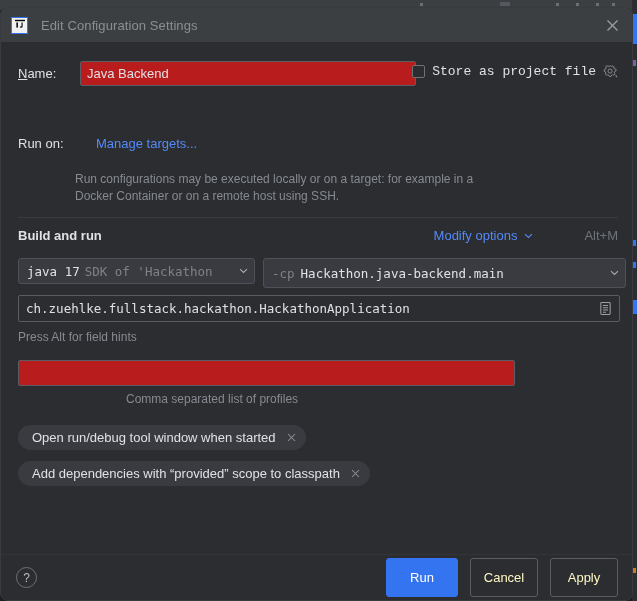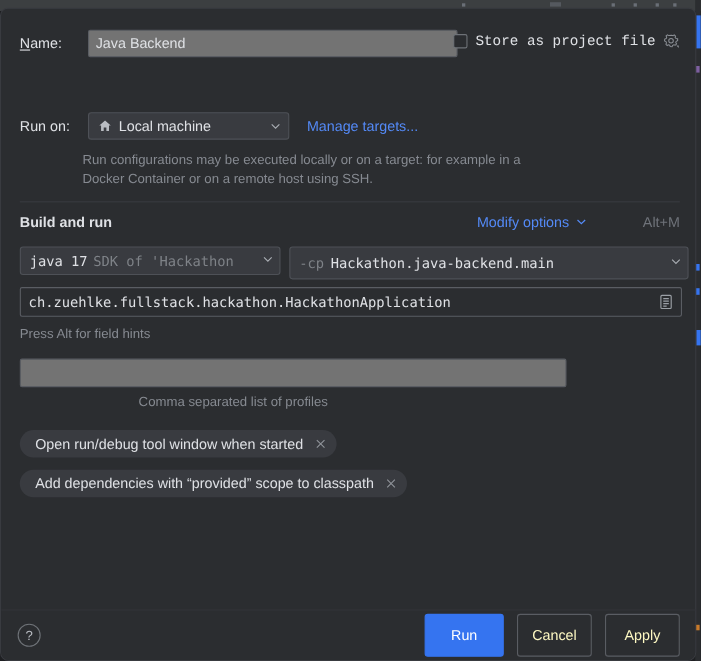--- a/index.html
+++ b/index.html
@@ -91,21 +91,21 @@
     display: flex; align-items: center;
   }
   .lbl {
     font-size: 13px;
     color: #dfe1e5;
     white-space: nowrap;
   }
   .lbl .mn { text-decoration: underline; }
   .row-name .lbl { width: 62px; }
   .txtfield {
-    background: #737373;
+    background: #b91c1c;
     border: 1px solid #5a5d63;
     border-radius: 2px;
     height: 25px;
     font-size: 13px;
     color: #dfe1e5;
     padding: 0 6px;
     font-family: "Liberation Sans", sans-serif;
     outline: none;
   }
   .txtfield::placeholder { color: #6f737a; }
@@ -322,20 +322,35 @@
   <div class="ide-blue" style="top:14px; height:30px;"></div>
   <div class="ide-dot" style="right:1px; top:60px; width:4px; height:6px; background:#7d5fa0;"></div>
   <div class="ide-dot" style="right:1px; top:240px; width:4px; height:6px; background:#3574f0;"></div>
   <div class="ide-dot" style="right:1px; top:262px; width:4px; height:6px; background:#3574f0;"></div>
   <div class="ide-blue" style="top:300px; height:14px;"></div>
   <div class="ide-dot" style="right:1px; top:568px; width:4px; height:5px; background:#c87a2a;"></div>
 </div>
 
 <div id="dialog">
 
+  <div class="titlebar">
+    <span class="ij-logo">
+      <svg width="12" height="12" viewBox="0 0 12 12">
+        <rect x="1" y="0.8" width="10" height="1.4" fill="#000"></rect>
+        <rect x="2.4" y="3.4" width="1.5" height="5.2" fill="#000"></rect>
+        <path d="M8.6 3.4 L8.6 7.4 Q8.6 8.8 7.1 8.8 Q6.1 8.8 5.6 8.1 L6.7 7.3 Q6.9 7.6 7.2 7.6 Q7.5 7.6 7.5 7.2 L7.5 3.4 Z" fill="#000"></path>
+      </svg>
+    </span>
+    <span class="titlebar-text">Edit Configuration Settings</span>
+    <span class="titlebar-close">
+      <svg width="13" height="13" viewBox="0 0 13 13">
+        <path d="M1.5 1.5 L11.5 11.5 M11.5 1.5 L1.5 11.5" stroke="#9ba0a6" stroke-width="1.25" fill="none"></path>
+      </svg>
+    </span>
+  </div>
 
   <div class="content">
 
     <div class="row-name">
       <span class="lbl"><span class="mn">N</span><span>ame:</span></span>
       <input id="name-input" class="txtfield" type="text" value="Java Backend" style="">
     </div>
 
     <div class="store-wrap">
       <span class="cbox"></span>
@@ -344,33 +359,20 @@
         <svg width="15" height="15" viewBox="0 0 16 16">
           <path d="M8 2.1 L9.5 2.6 L10.6 1.8 L11.9 3.1 L11.4 4.3 L12.4 5.4 L13.9 5.6 L13.9 7.5 L12.5 8.1 L12.1 9.4 L12.9 10.6 L11.6 11.9 L10.3 11.4 L9.1 11.9 L8.5 13.3 L6.7 13.2 L6.2 11.9 L4.9 11.4 L3.7 12.1 L2.5 10.8 L3.1 9.6 L2.6 8.3 L1.2 7.7 L1.4 5.9 L2.8 5.4 L3.3 4.1 L2.7 2.9 L4.1 1.8 L5.3 2.5 Z" fill="none" stroke="#8a8e94" stroke-width="1"></path>
           <circle cx="7.5" cy="7.5" r="2.2" fill="none" stroke="#8a8e94" stroke-width="1"></circle>
           <path d="M12.6 12.2 L15 14.6 L15 12.2 Z" fill="#8a8e94"></path>
         </svg>
       </span>
     </div>
 
     <div class="row-runon">
       <span class="lbl">Run on:</span>
-      <span id="runon-combo" class="combo">
-        <span class="home-icon">
-          <svg width="13" height="13" viewBox="0 0 14 14">
-            <path d="M7 1.6 L12.6 6.6 L10.9 6.6 L10.9 12 L8.3 12 L8.3 8.6 L5.7 8.6 L5.7 12 L3.1 12 L3.1 6.6 L1.4 6.6 Z" fill="#b9bcc2"></path>
-          </svg>
-        </span>
-        <span>Local machine</span>
-        <span class="chev">
-          <svg width="11" height="11" viewBox="0 0 12 12">
-            <path d="M2.2 4.4 L6 8.1 L9.8 4.4" stroke="#a9adb3" stroke-width="1.15" fill="none"></path>
-          </svg>
-        </span>
-      </span>
       <span class="link">Manage targets...</span>
     </div>
 
     <div class="hint-para">Run configurations may be executed locally or on a target: for example in a Docker Container or on a remote host using SSH.</div>
 
     <div class="divider"></div>
 
     <div class="section-title">Build and run</div>
     <div class="modify-wrap">
       <span class="modify-link">Modify options</span>

